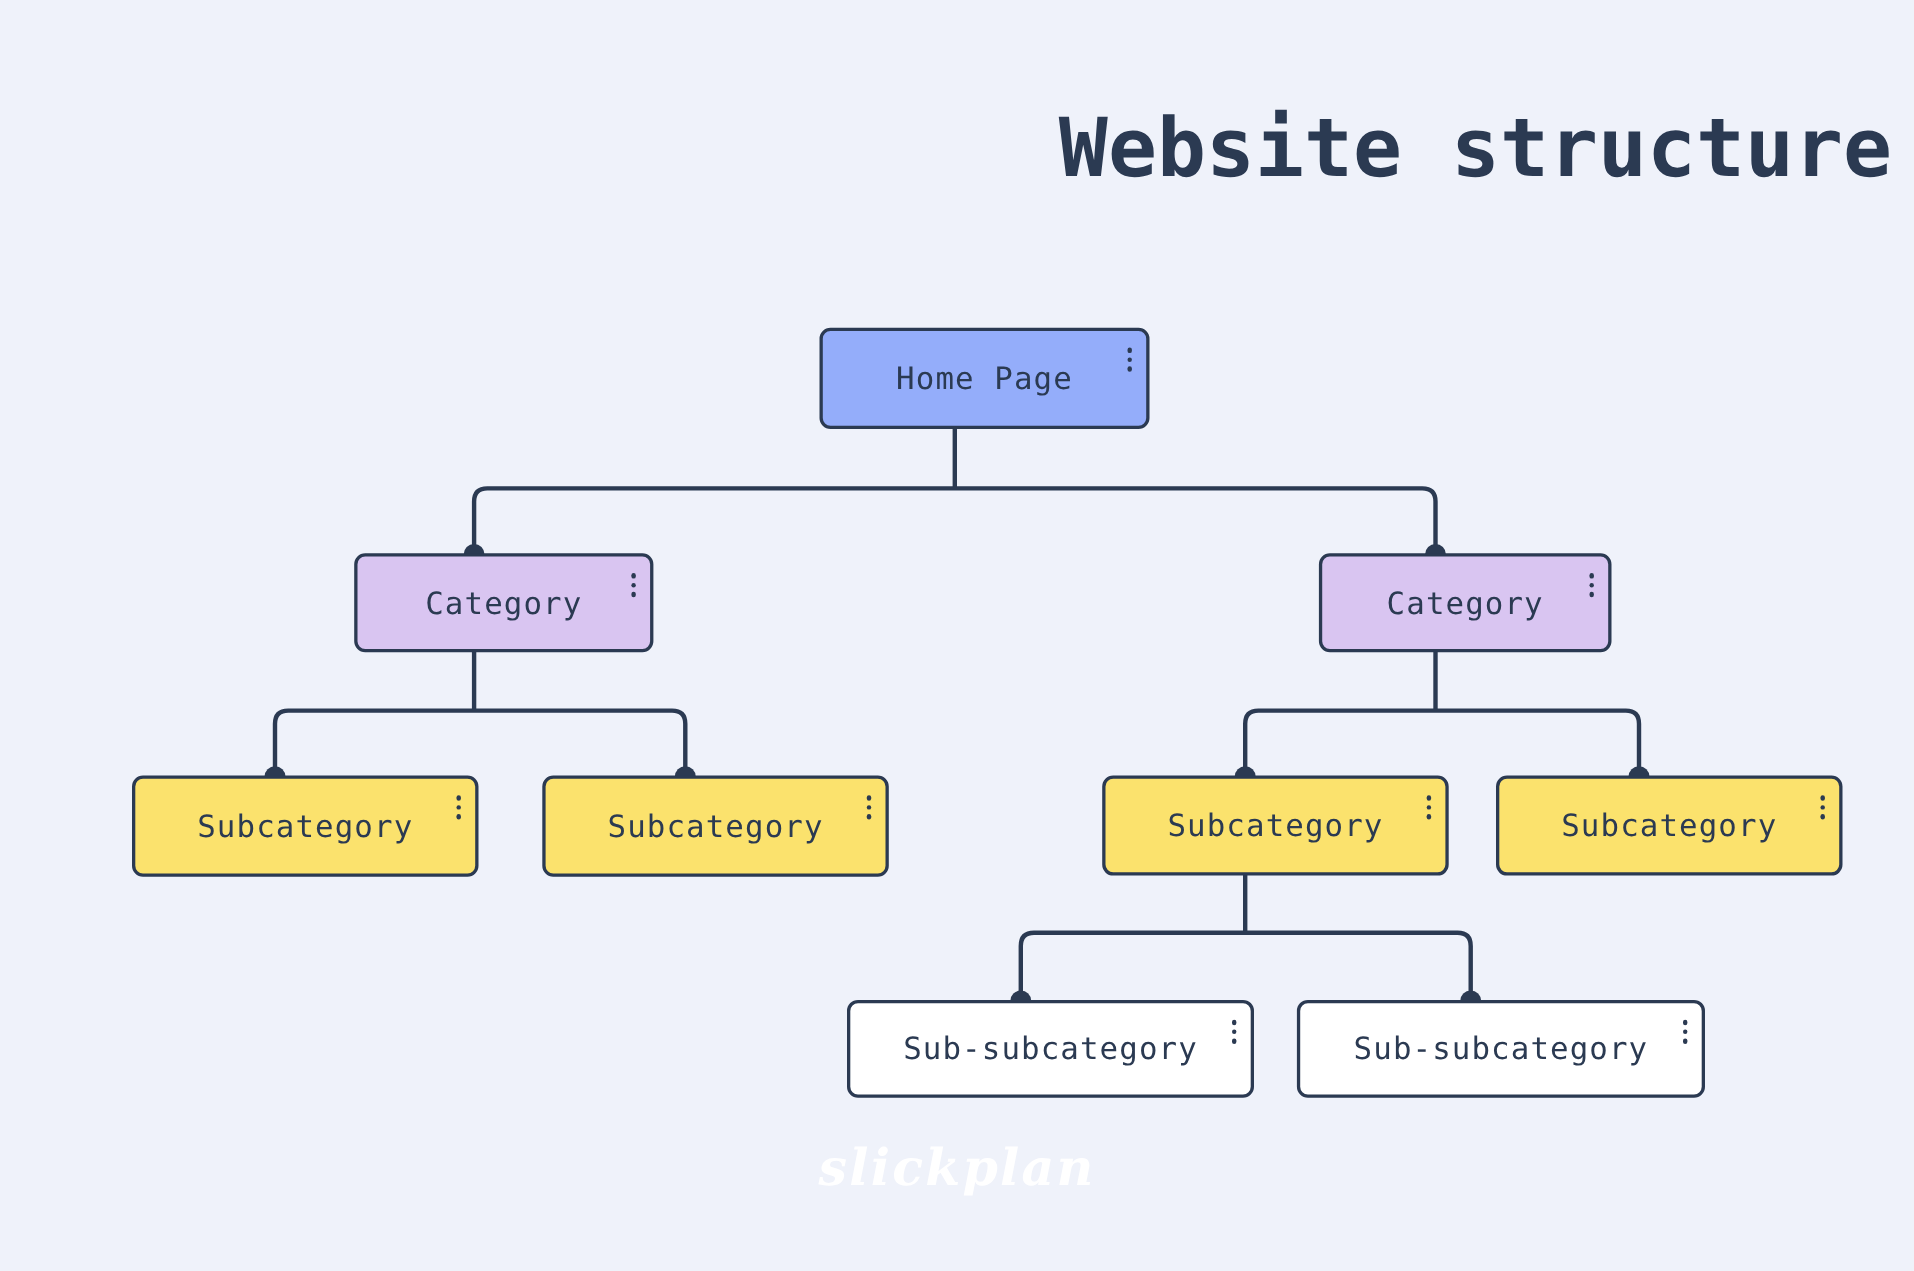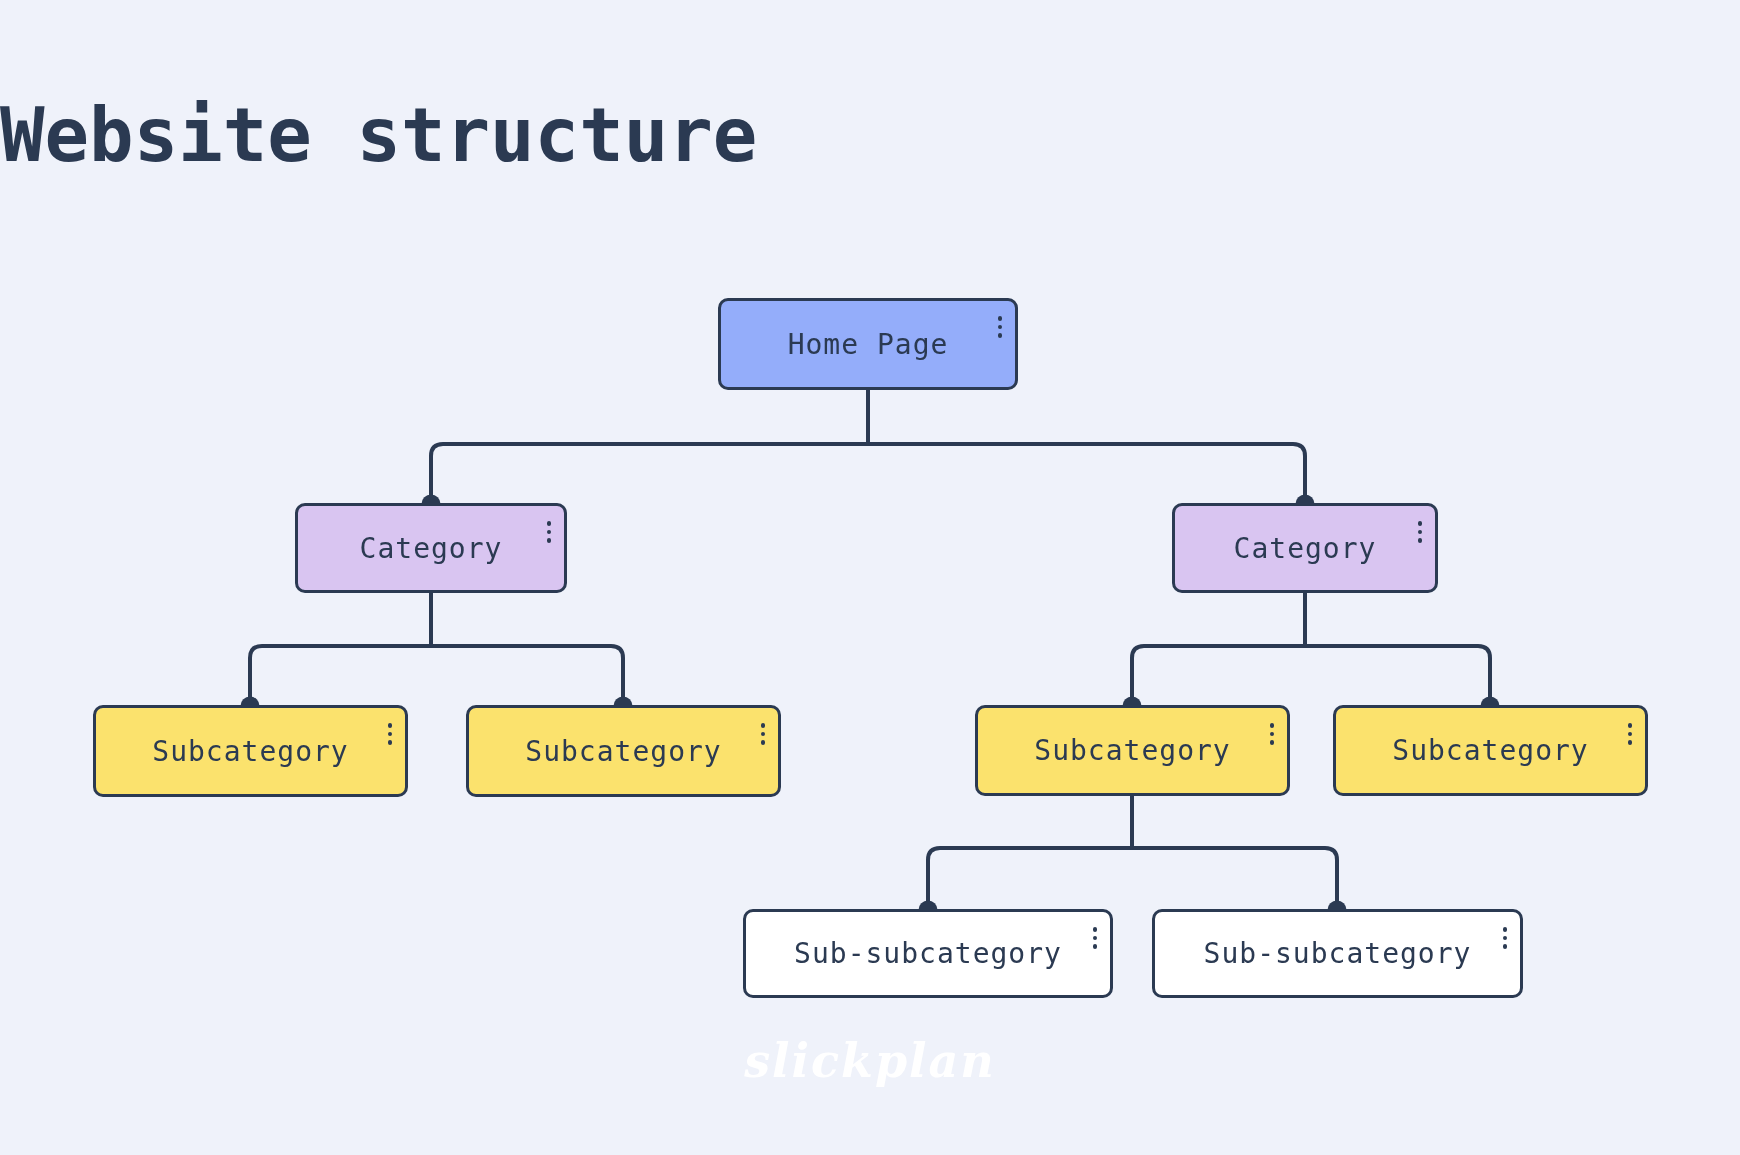--- a/index.html
+++ b/index.html
@@ -13,21 +13,21 @@
     position: relative;
     width: 1740px;
     height: 1155px;
     background: #eff2fa;
   }
   .diagram-title {
     position: absolute;
     top: 98px;
     left: 0;
     width: 1720px;
-    text-align: left;
+    text-align: right;
     font-size: 74px;
     font-weight: bold;
     letter-spacing: 0px;
     color: #2b3a52;
     line-height: 1;
   }
   svg.connectors {
     position: absolute;
     top: 0; left: 0;
     width: 1740px; height: 1155px;
@@ -37,20 +37,21 @@
     border: 3.5px solid #2b3a52;
     border-radius: 10px;
     display: flex;
     align-items: center;
     justify-content: center;
     color: #2b3a52;
     font-size: 28px;
     font-weight: 500;
     letter-spacing: 1px;
     cursor: pointer;
+    margin-left: 27px;
   }
   .node-home   { left: 718px;  top: 298px; width: 300px; height: 92px; }
   .node-cat-l  { left: 295px;  top: 503px; width: 272px; height: 90px; }
   .node-cat-r  { left: 1172px; top: 503px; width: 266px; height: 90px; }
   .node-sub-1  { left: 93px;   top: 705px; width: 315px; height: 92px; }
   .node-sub-2  { left: 466px;  top: 705px; width: 315px; height: 92px; }
   .node-sub-3  { left: 975px;  top: 705px; width: 315px; height: 91px; }
   .node-sub-4  { left: 1333px; top: 705px; width: 315px; height: 91px; }
   .node-ssub-1 { left: 743px;  top: 909px; width: 370px; height: 89px; }
   .node-ssub-2 { left: 1152px; top: 909px; width: 371px; height: 89px; }

